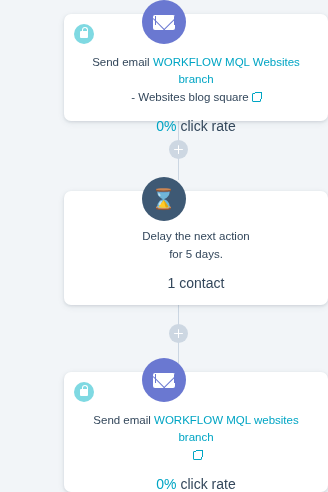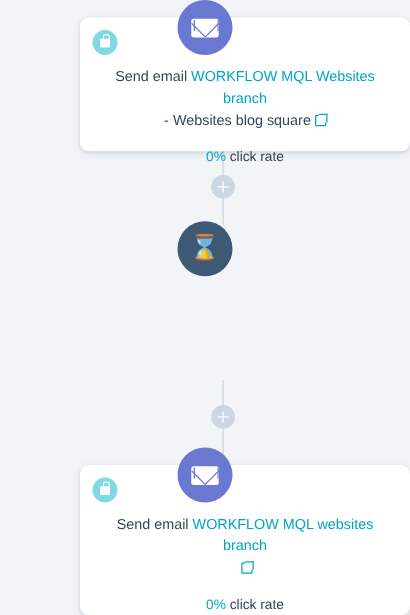--- a/index.html
+++ b/index.html
@@ -174,21 +174,21 @@
     color: #00a5c4;
     cursor: pointer;
   }
   .card-subtitle {
     font-size: 11.5px;
     line-height: 17px;
     color: #33475b;
     margin-top: 1px;
   }
   .card-meta {
-    font-size: 11px;
+    font-size: 14px;
     line-height: 16px;
     color: #33475b;
     margin-top: 12px;
   }
   .card-meta .stat {
     color: #00a5c4;
   }
 
   .ext-link-icon {
     display: inline-block;
@@ -257,20 +257,27 @@
       </div>
     </div>
   </div>
   <div class="node-icon email" id="icon-1">
     <span class="envelope-glyph"></span>
   </div>
 
   <div class="connector-line" id="line-1"></div>
   <div class="plus-button" id="plus-1"></div>
 
+  <div class="node-card" id="node-2">
+    <div class="card-body">
+      <div class="card-title">Delay the next action</div>
+      <div class="card-subtitle">for 5 days.</div>
+      <div class="card-meta">1 contact</div>
+    </div>
+  </div>
   <div class="node-icon delay" id="icon-2">
     <span class="hourglass-glyph">⌛</span>
   </div>
 
   <div class="connector-line" id="line-2"></div>
   <div class="plus-button" id="plus-2"></div>
 
   <div class="node-card" id="node-3">
     <div class="lock-badge">
       <span class="lock-glyph"></span>

